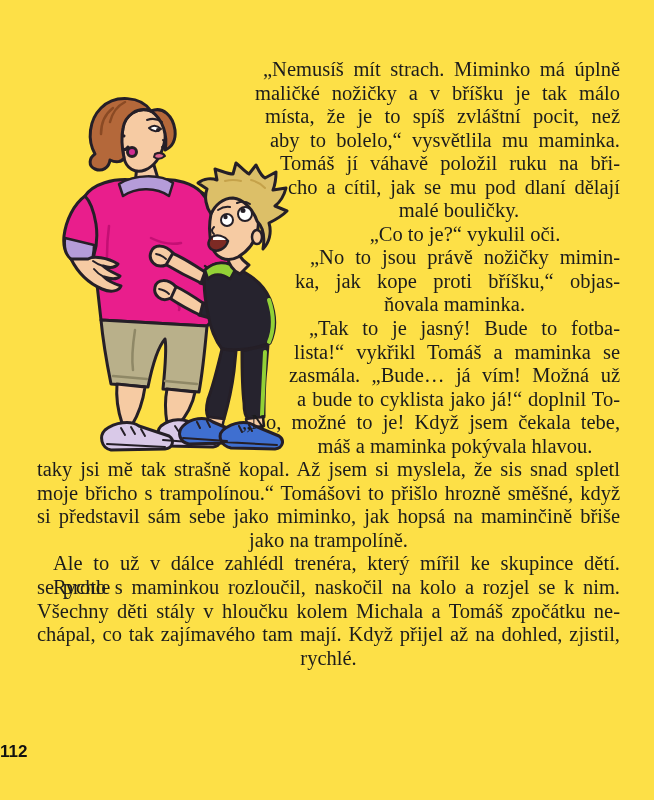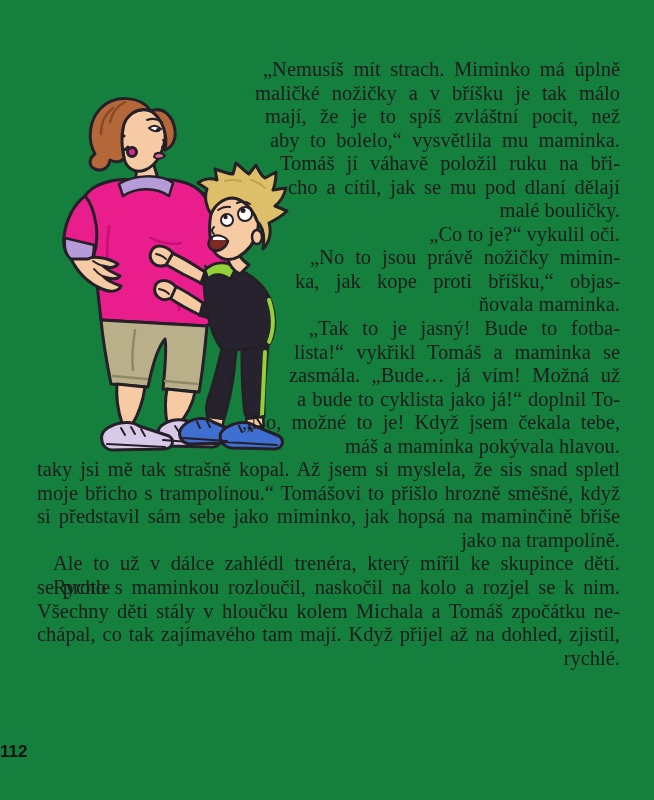--- a/index.html
+++ b/index.html
@@ -1,33 +1,33 @@
 <!DOCTYPE html>
 <html lang="cs" style="--ink: #1c1c1c; --outline: #251f27; --skin: #f6cba3; --skin-shade: #e6ab7c; --mom-hair: #b4683a; --mom-hair-dark: #8a4a24; --mom-top: #e91e8c; --mom-top-dark: #c40f74; --mom-trim: #b59cd9; --mom-pants: #b9b08a; --mom-pants-dark: #8f8866; --mom-shoes: #d9c9e8; --lips: #e2688f; --earring: #cf2b92; --boy-hair: #dcbf68; --boy-hair-dark: #c5a24a; --boy-suit: #26232e; --boy-green: #93d136; --boy-shoes: #3f6fd0; --mouth: #7d2a24;"><head>
 <meta charset="utf-8">
 <style>
   html,body{margin:0;padding:0;background:#888;}
   .page{
     position:relative;
     width:654px;height:800px;
-    background:#15803d;
+    background:#fde047;
     overflow:hidden;
     font-family:"Liberation Serif","DejaVu Serif",serif;
     color:var(--ink,#1c1c1c);
   }
   .story{
     position:absolute;
     left:37px;top:58px;width:583px;
   }
   .ln{
     height:23.55px;
     line-height:23.55px;
     font-size:20.5px;
     padding-left:var(--pl,0px);
-    text-align:right;
+    text-align:center;
     white-space:normal;
   }
   .jy{
     text-align:justify;
     text-align-last:justify;
     -moz-text-align-last:justify;
   }
   .illus{
     position:absolute;
     left:55px;top:86px;width:245px;height:372px;
@@ -141,21 +141,21 @@
         <path fill="none" stroke-width="2" d="M159,141 q-4,4 0,7"></path>
         <path fill="var(--mouth,#7d2a24)" stroke-width="2.5" d="M157,151 C162,148 169,150 173,155 C171,163 162,167 156,163 C152,159 153,154 157,151 Z"></path>
         <path fill="#ffffff" stroke="none" d="M158,151.5 C163,149.5 168,151 171,154 L158,154 Z"></path>
       </g>
     </g>
   </svg>
 
   <div class="story">
     <div class="ln jy" style="--pl:226px">„Nemusíš mít strach. Miminko má úplně</div>
     <div class="ln jy" style="--pl:218px">maličké nožičky a v bříšku je tak málo</div>
-    <div class="ln jy" style="--pl:228px">mají, že je to spíš zvláštní pocit, než</div>
+    <div class="ln jy" style="--pl:228px">místa, že je to spíš zvláštní pocit, než</div>
     <div class="ln jy" style="--pl:233px">aby to bolelo,“ vysvětlila mu maminka.</div>
     <div class="ln jy" style="--pl:243px">Tomáš jí váhavě položil ruku na bři-</div>
     <div class="ln jy" style="--pl:251px">cho a cítil, jak se mu pod dlaní dělají</div>
     <div class="ln" style="--pl:261px">malé bouličky.</div>
     <div class="ln" style="--pl:273px">„Co to je?“ vykulil oči.</div>
     <div class="ln jy" style="--pl:273px">„No to jsou právě nožičky mimin-</div>
     <div class="ln jy" style="--pl:258px">ka, jak kope proti bříšku,“ objas-</div>
     <div class="ln" style="--pl:252px">ňovala maminka.</div>
     <div class="ln jy" style="--pl:272px">„Tak to je jasný! Bude to fotba-</div>
     <div class="ln jy" style="--pl:257px">lista!“ vykřikl Tomáš a maminka se</div>

